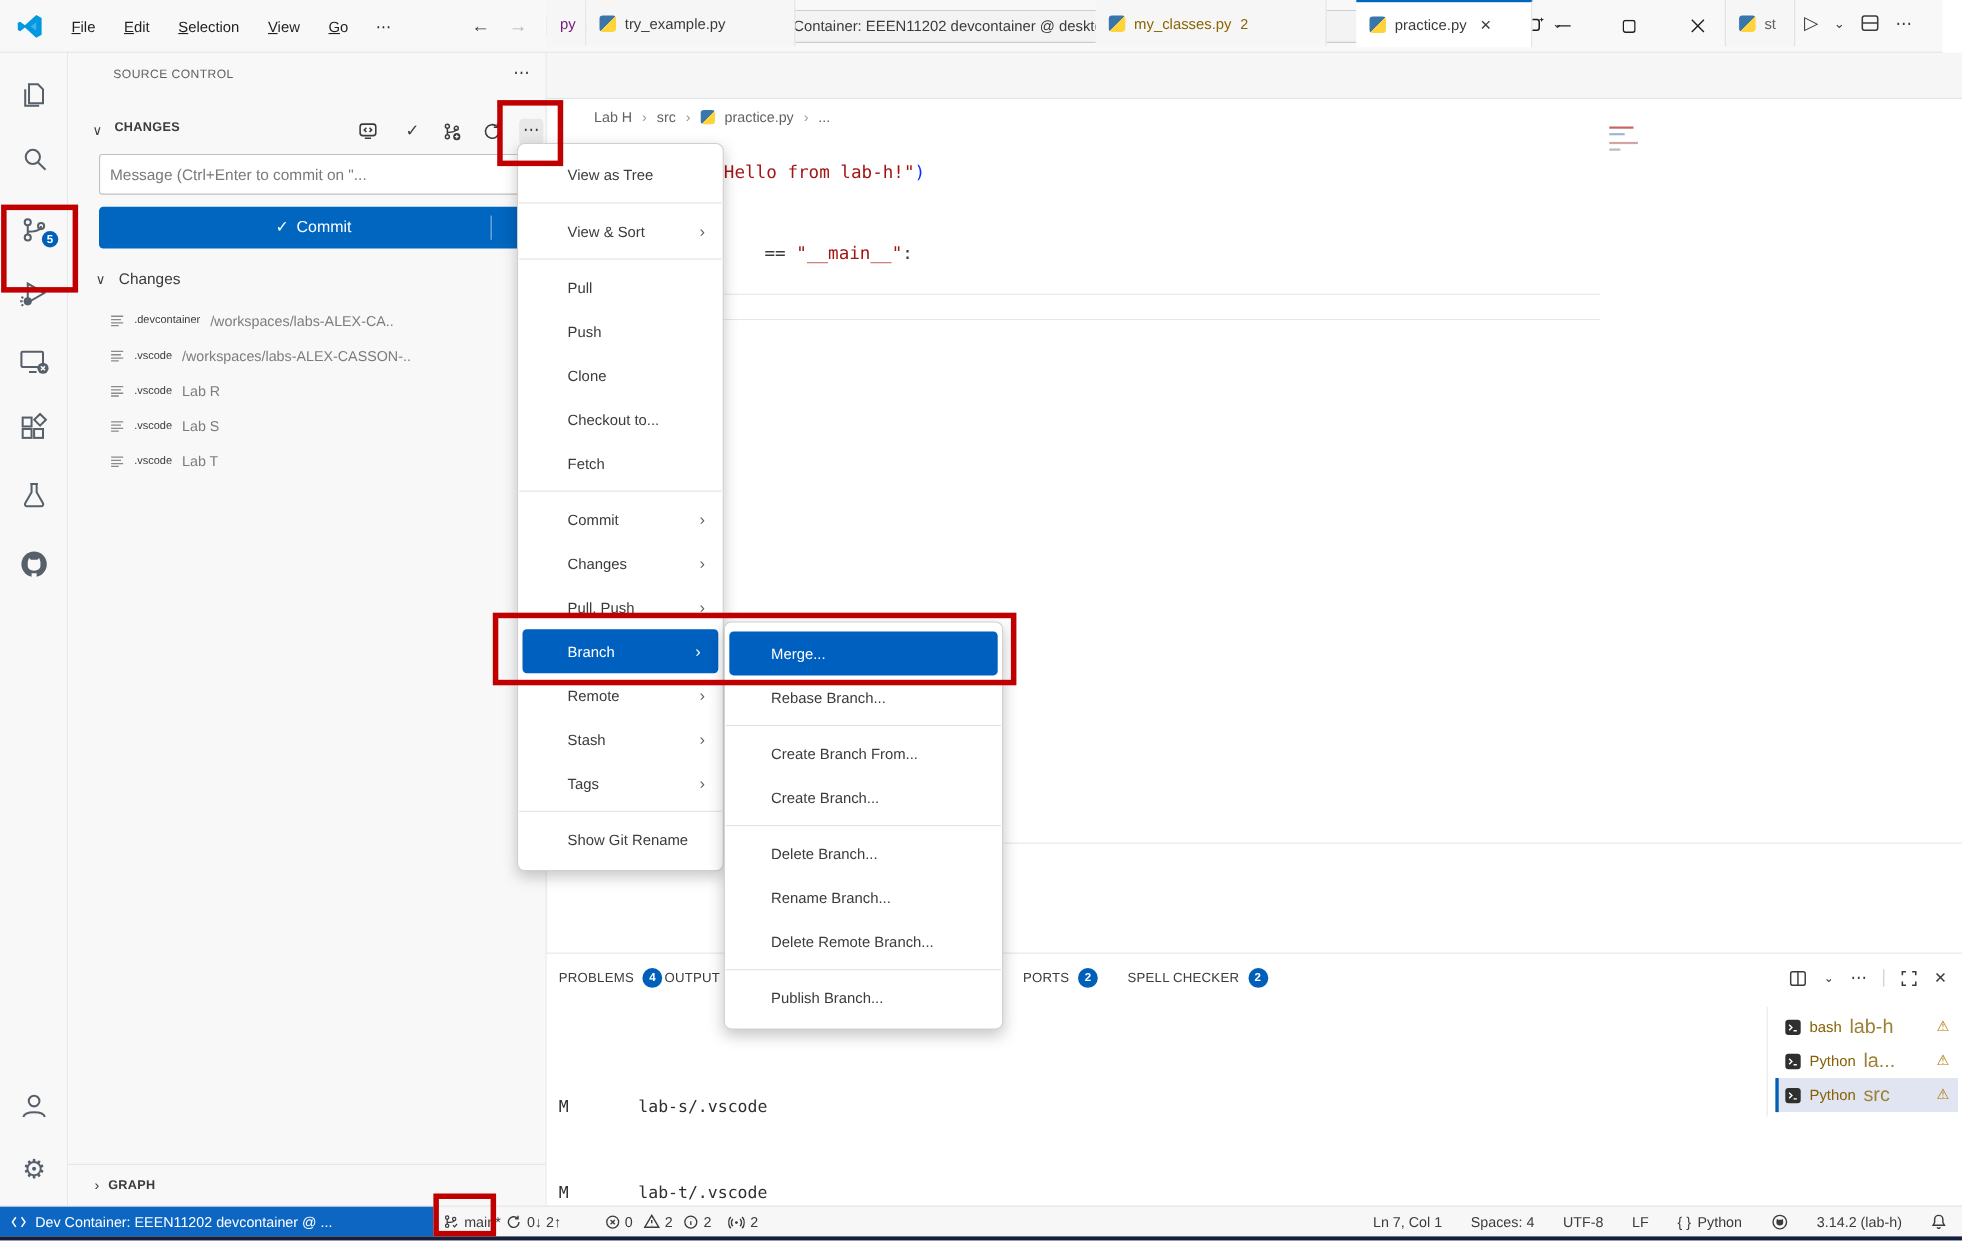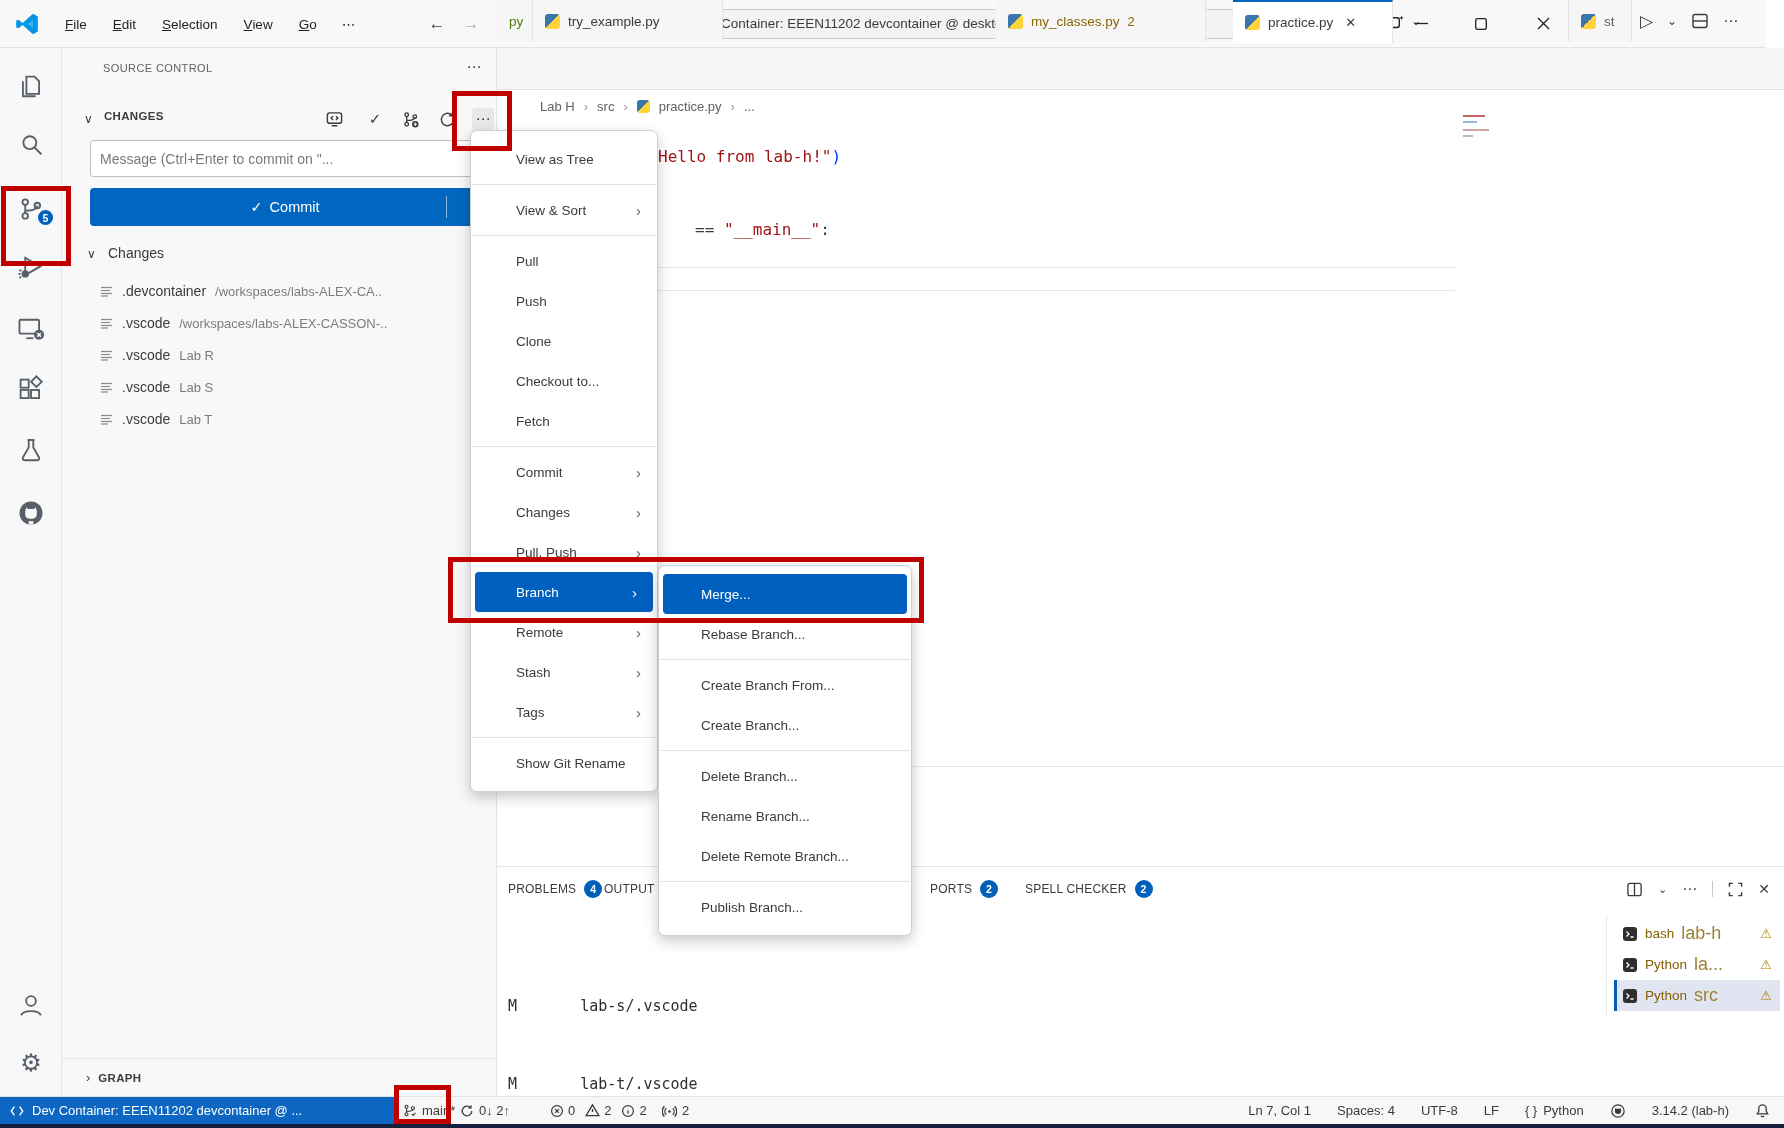--- a/index.html
+++ b/index.html
@@ -40,21 +40,21 @@
   .msg-input { left:90px; top:140px; width:390px; height:37px; border:1px solid #c0c0c0; border-radius:3px;
     background:#fff; font-size:14px; padding:0 9px; color:#3b3b3b; font-family:"Liberation Sans",sans-serif; }
   .msg-input::placeholder { color:#7a7a7a; }
   .commit-btn { left:90px; top:188px; width:390px; height:38px; background:#0066bf; border-radius:4px;
     display:flex; align-items:center; justify-content:center; color:#fff; font-size:14.5px; gap:7px; }
   .commit-split { position:absolute; right:33px; top:8px; bottom:8px; width:1px; background:rgba(255,255,255,.55); }
   .tree-chevron { left:87px; top:247px; font-size:12px; color:#3b3b3b; }
   .tree-root { left:108px; top:245px; font-size:14px; color:#3b3b3b; }
   .chg-row { left:62px; width:434px; height:30px; display:flex; align-items:center; padding-left:38px; }
   .chg-ico { width:13px; height:13px; margin-right:9px; flex:0 0 auto; }
-  .chg-name { font-size:14px; color:#3b3b3b; white-space:nowrap; }
+  .chg-name { font-size:10px; color:#3b3b3b; white-space:nowrap; }
   .chg-desc { font-size:13px; color:#7c7c7c; margin-left:9px; white-space:nowrap; overflow:hidden; }
   .graph-row { left:62px; top:1058px; width:434px; height:38px; border-top:1px solid #e5e5e5; display:flex; align-items:center; padding-left:24px; gap:8px; }
   .graph-chev { font-size:13px; color:#3b3b3b; }
   .graph-label { font-size:11.5px; font-weight:bold; color:#3b3b3b; letter-spacing:.3px; }
 
   
   #tabstrip { left:497px; top:48px; width:1287px; height:42px; background:#f6f6f6; border-bottom:1px solid #e3e3e3; }
   .tab { position:absolute; top:0; height:42px; display:flex; align-items:center; border-right:1px solid #e3e3e3;
     padding:0 12px; gap:8px; background:#f6f6f6; }
   .tab-label { font-size:13.5px; color:#3b3b3b; white-space:nowrap; }
@@ -350,21 +350,21 @@
     <span class="chg-desc">Lab T</span>
   </div>
 
   <div class="abs graph-row">
     <span class="graph-chev">›</span>
     <span class="graph-label">GRAPH</span>
   </div>
 
   <div class="abs" id="tabstrip"></div>
   <div class="abs tab" style="left:497px;width:36px;">
-    <span class="tab-label" style="color:#4d7c0f;">py</span>
+    <span class="tab-label" style="color:#701a75;">py</span>
   </div>
   <div class="abs tab" style="left:533px;width:190px;">
     <span class="pyicon"></span>
     <span class="tab-label">try_example.py</span>
   </div>
   <div class="abs tab mod" style="left:996px;width:210px;">
     <span class="pyicon"></span>
     <span class="tab-label">my_classes.py</span>
     <span class="tab-badge">2</span>
   </div>

